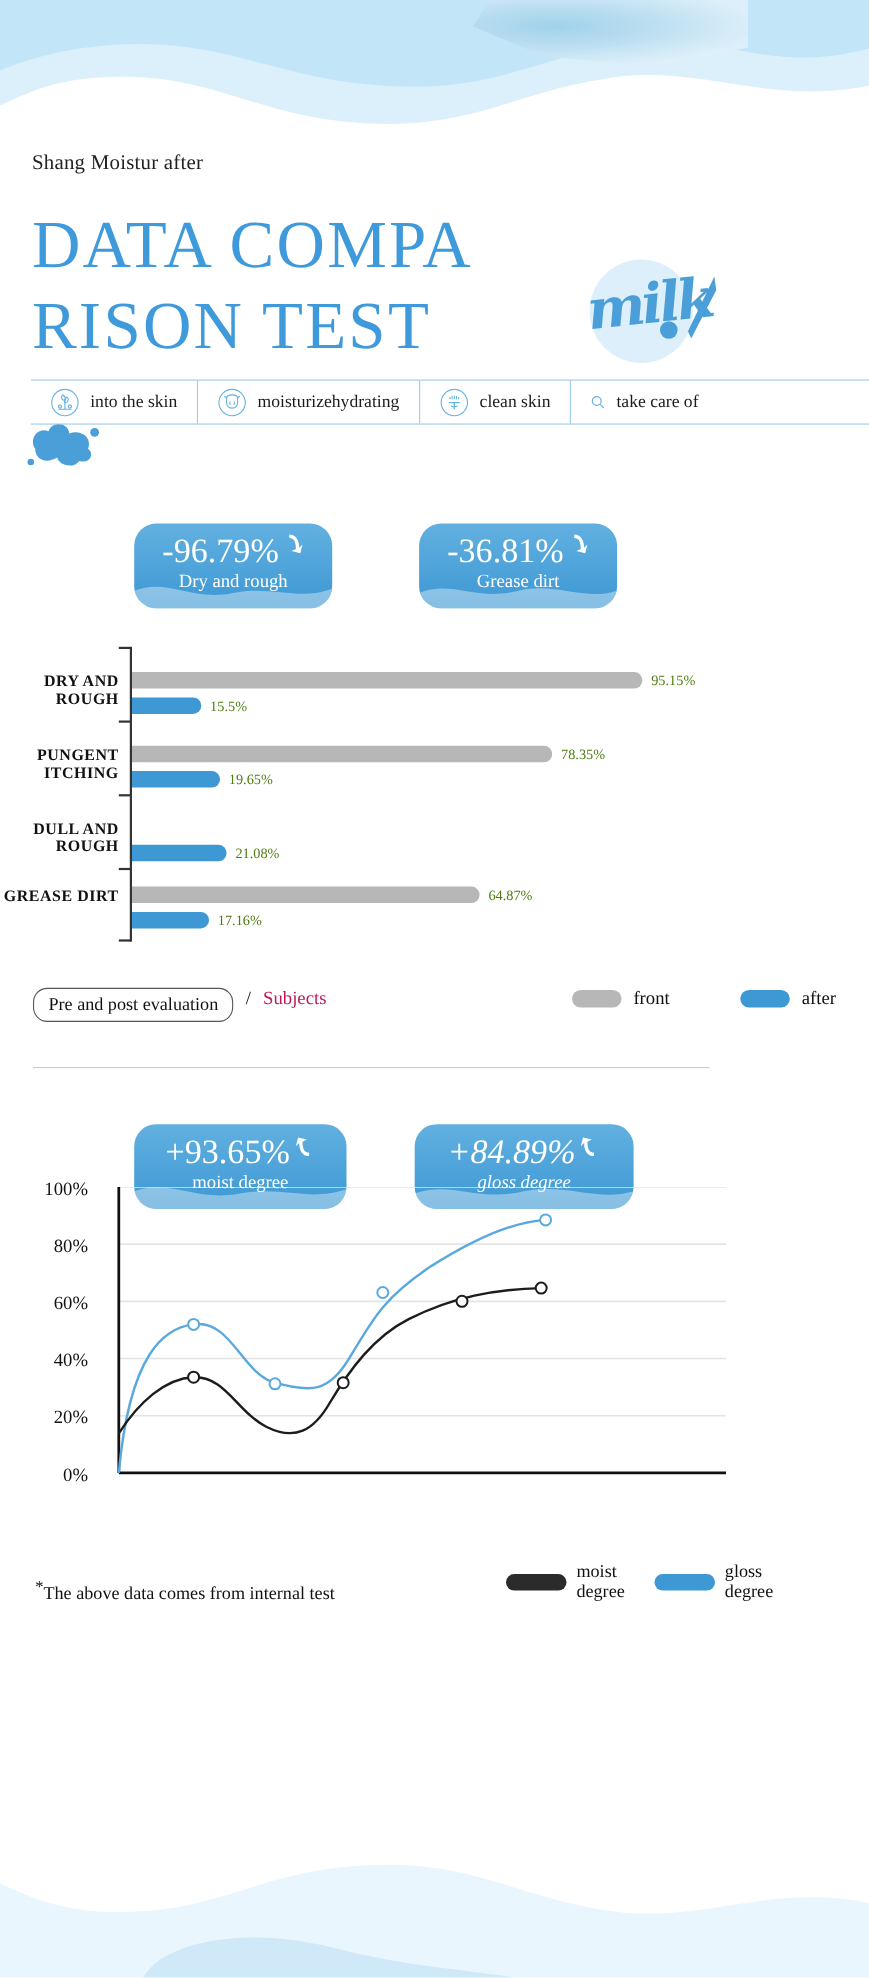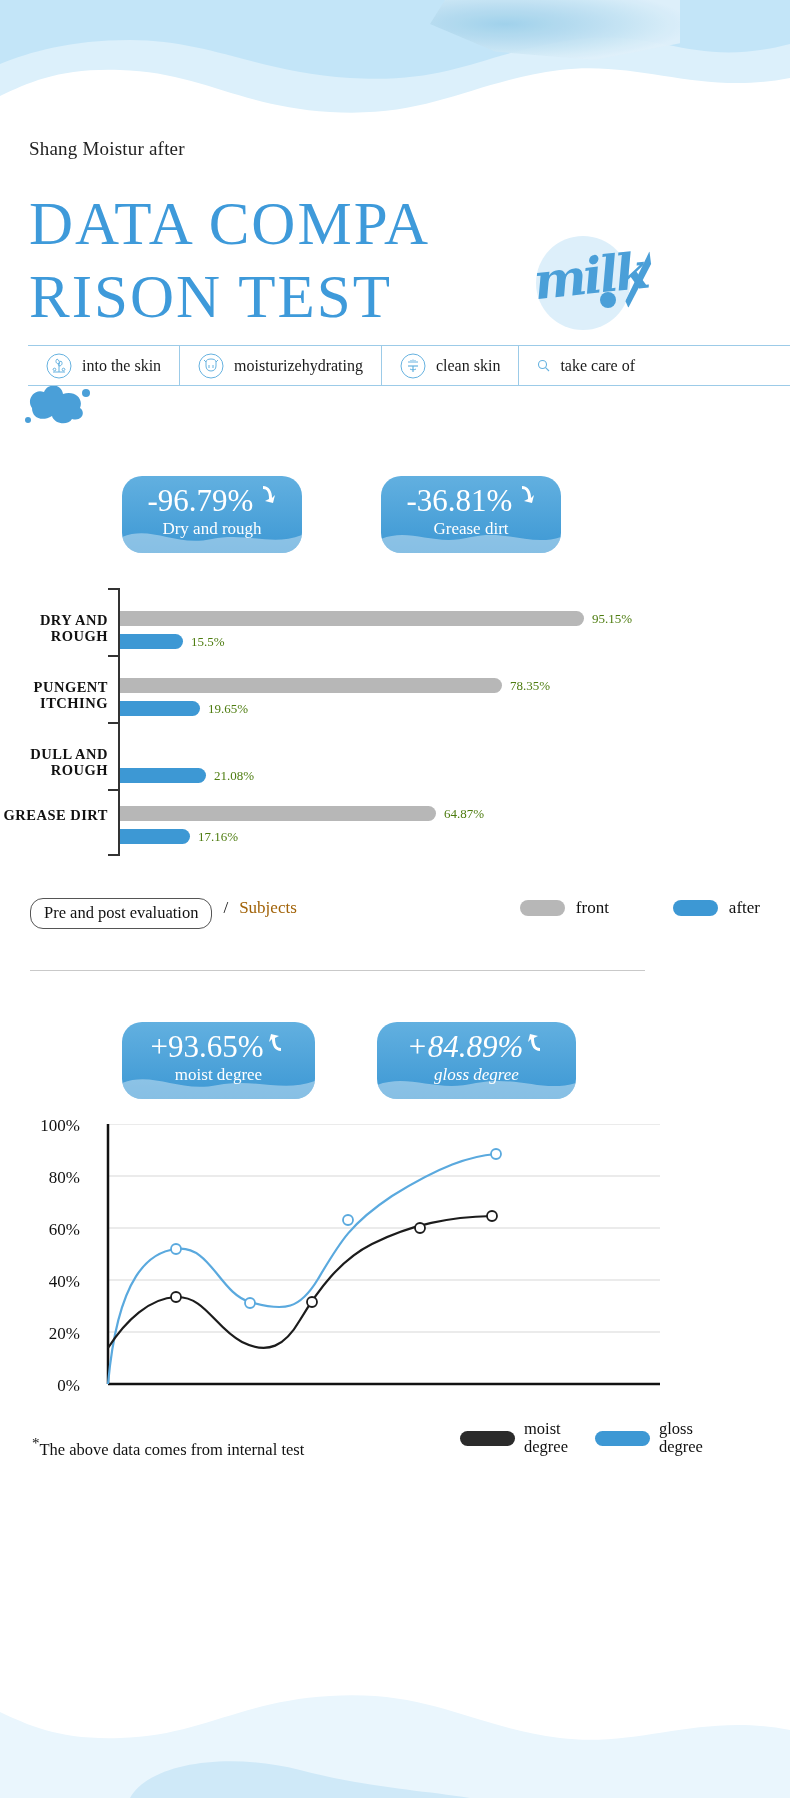--- a/index.html
+++ b/index.html
@@ -119,36 +119,36 @@
   
   .barlegend {
     position:absolute; left:30px; top:898px; width:730px; height:30px;
     display:flex; align-items:flex-start;
   }
   .chip {
     border:1px solid #555; border-radius:13px; padding:4px 13px 5px;
     font-size:16.5px; color:#111;
   }
   .slash { margin:0 11px; font-size:17px; color:#111; }
-  .subjects { font-size:17px; color:#a16207; }
+  .subjects { font-size:17px; color:#be185d; }
   .legend-right { margin-left:auto; display:flex; align-items:center; gap:11px; }
   .sw { width:45px; height:16px; border-radius:8px; display:inline-block; }
   .sw.front { background:#b7b7b7; }
   .sw.after { background:#3d98d4; }
   .legend-txt { font-size:17px; color:#111; }
   .legend-gap { width:42px; }
 
   
   .divider {
     position:absolute; left:30px; top:970px; width:615px; height:1px;
     background:#c9c9c9;
   }
 
   
-  .linechart { position:absolute; left:0px; top:1124px; width:700px; height:290px;padding-left:28px; }
+  .linechart { position:absolute; left:0px; top:1079px; width:700px; height:290px;padding-left:28px; }
   .lc-ylabel {
     position:absolute; left:0; width:80px; text-align:right;
     font-size:17px; color:#111;
   }
   .lc-svg { position:absolute; left:0; top:0; }
 
   
   .footnote {
     position:absolute; left:32px; top:1435px;
     font-size:16.5px; color:#111;

